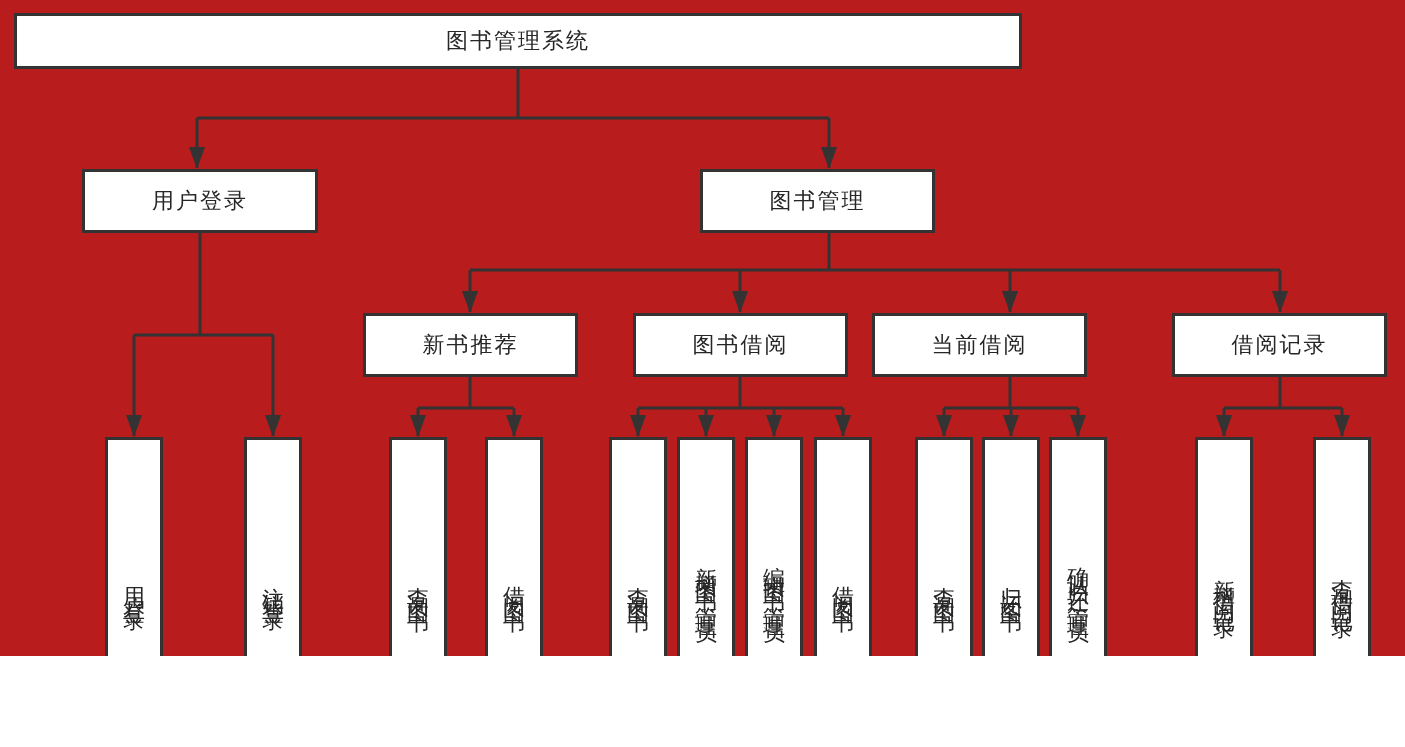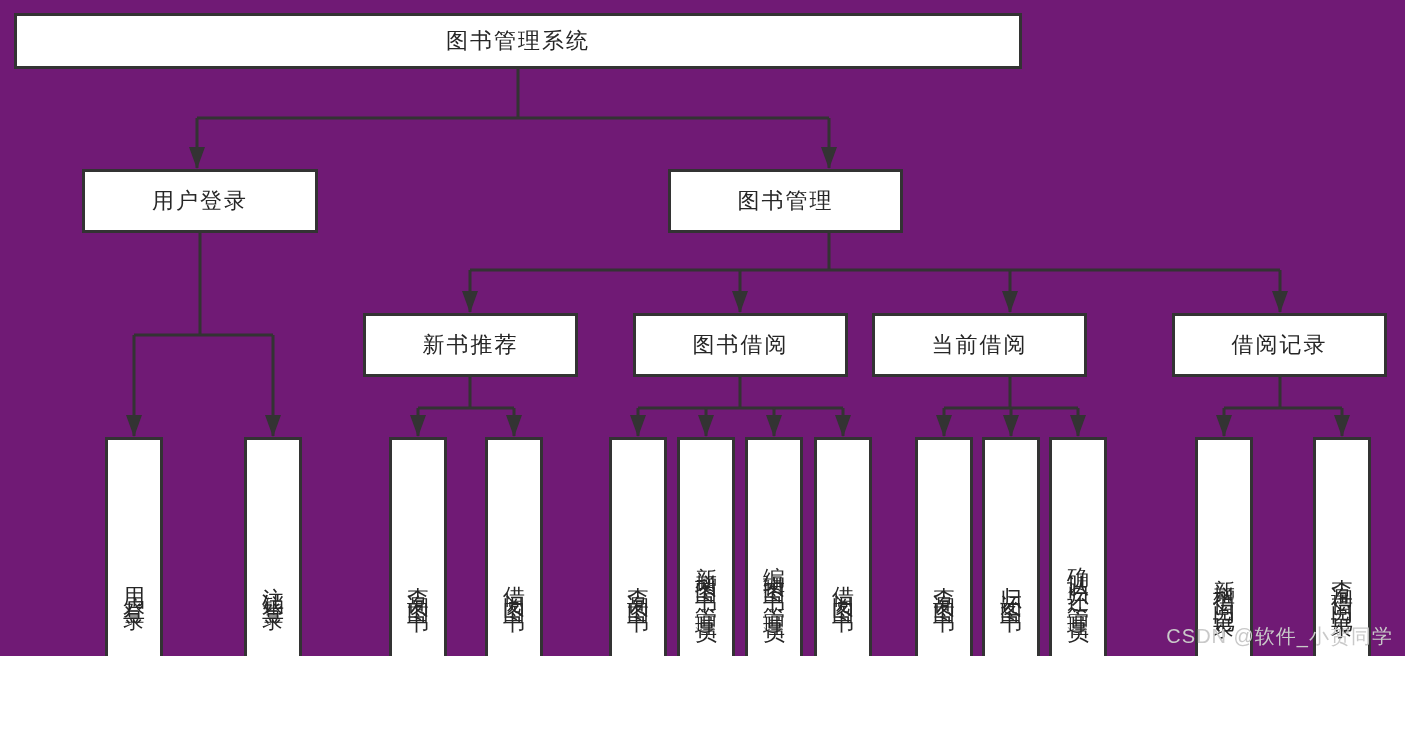--- a/index.html
+++ b/index.html
@@ -5,21 +5,21 @@
   html, body {
     margin: 0;
     padding: 0;
     background: #ffffff;
     font-family: "Liberation Sans", "DejaVu Sans", sans-serif;
   }
   #canvas {
     position: relative;
     width: 1405px;
     height: 656px;
-    background: #701a75;
+    background: #b91c1c;
     overflow: hidden;
   }
   #connectors {
     position: absolute;
     left: 0; top: 0;
     width: 1405px;
     height: 747px;
   }
   .node {
     position: absolute;
@@ -112,21 +112,21 @@
     </g>
   </svg>
 
   <div class="node root">
     <span class="lbl">图书管理系统</span>
   </div>
 
   <div class="node lvl2" style="left:82px;width:236px;">
     <span class="lbl">用户登录</span>
   </div>
-  <div class="node lvl2" style="left:668px;width:235px;">
+  <div class="node lvl2" style="left:700px;width:235px;">
     <span class="lbl">图书管理</span>
   </div>
 
   <div class="node lvl3" style="left:363px;">
     <span class="lbl">新书推荐</span>
   </div>
   <div class="node lvl3" style="left:633px;">
     <span class="lbl">图书借阅</span>
   </div>
   <div class="node lvl3" style="left:872px;">
@@ -173,15 +173,14 @@
     <span class="lbl">确认归还（管理员）</span>
   </div>
 
   <div class="node leaf" style="left:1195px;">
     <span class="lbl">新增借阅记录</span>
   </div>
   <div class="node leaf" style="left:1313px;">
     <span class="lbl">查询借阅记录</span>
   </div>
 
-  <div class="watermark">CSDN @软件_小贺同学</div>
 
 </div>
 
 </body></html>

